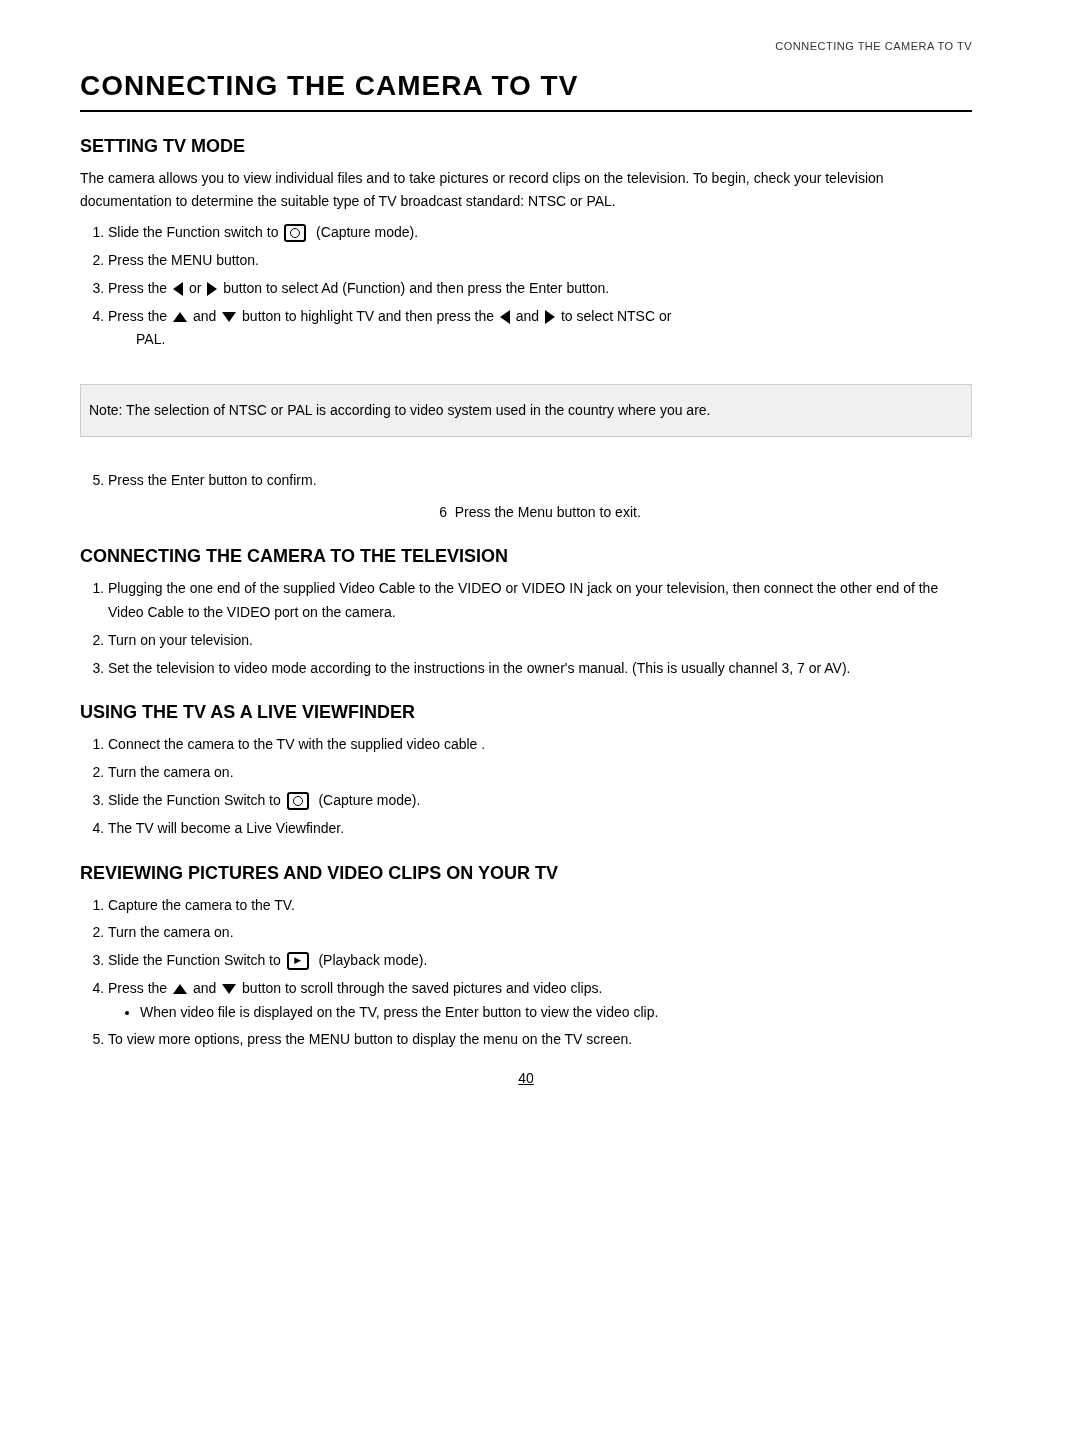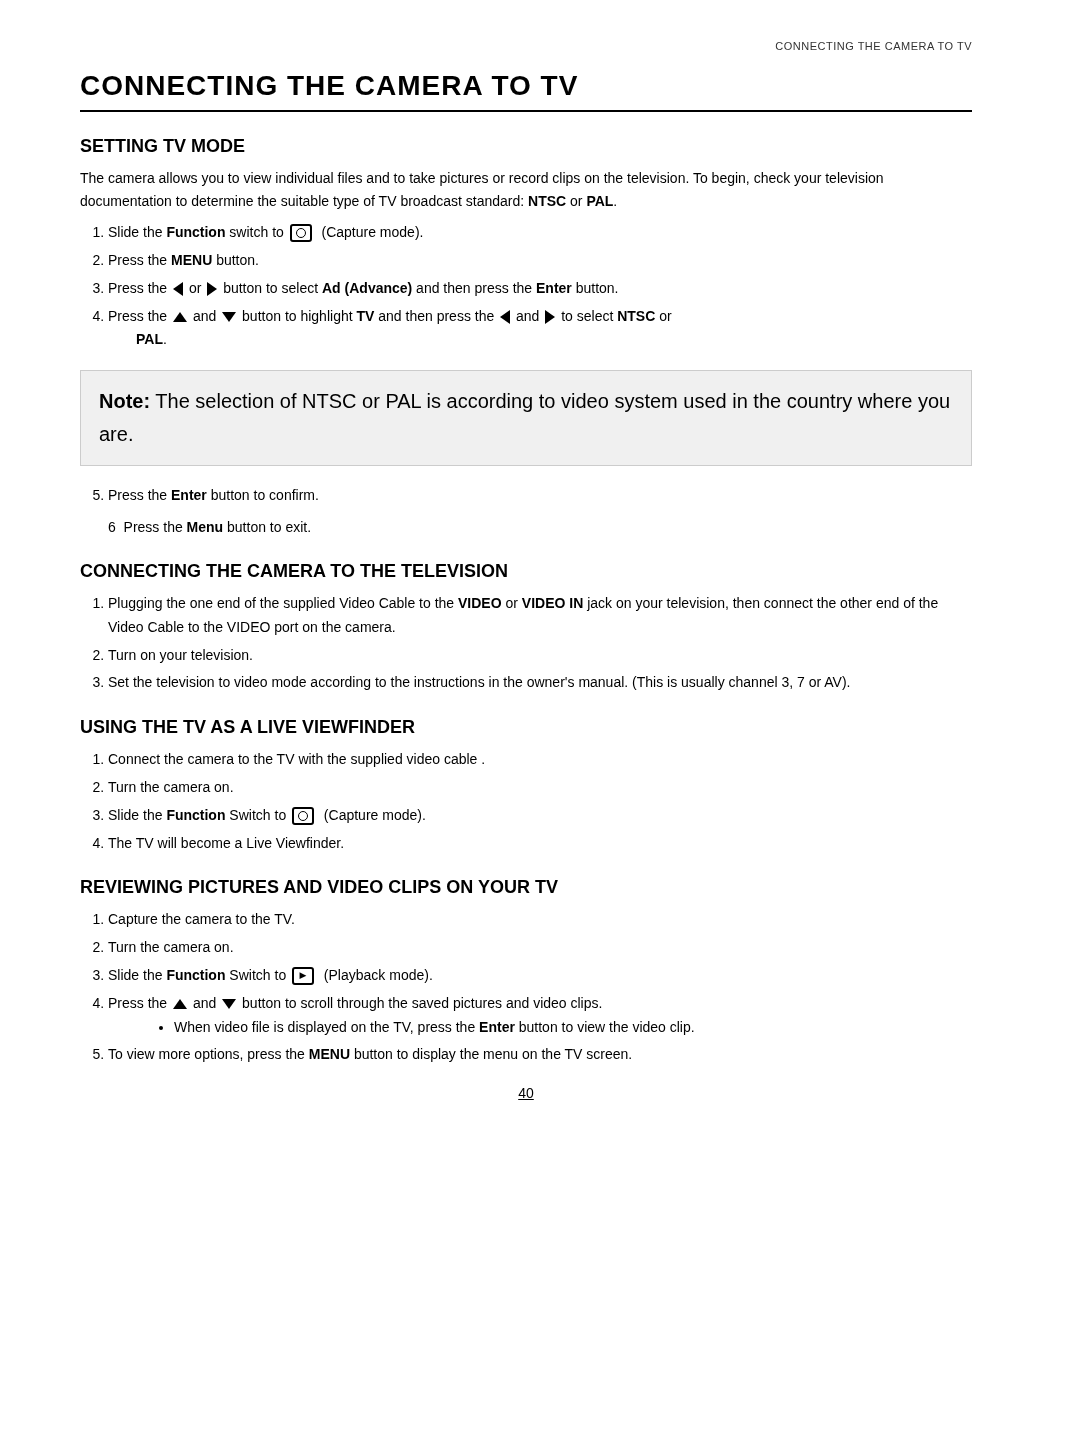--- a/index.html
+++ b/index.html
@@ -55,50 +55,50 @@
 
     .body-text {
       font-size: 14px;
       line-height: 1.65;
       margin-bottom: 8px;
     }
 
     .note-box {
       background: #f0f0f0;
       border: 1px solid #ccc;
-      padding: 14px 18px;
-      margin: 18px 0;
-      font-size: 20px;
+      padding: 14px 8px;
+      margin: 32px 0;
+      font-size: 14px;
       line-height: 1.65;
     }
 
     ol {
       margin-left: 28px;
       margin-bottom: 8px;
     }
 
     ol li {
       font-size: 14px;
       line-height: 1.7;
       margin-bottom: 4px;
     }
 
     ul {
-      margin-left: 66px;
+      margin-left: 32px;
       margin-bottom: 4px;
       list-style-type: disc;
     }
 
     ul li {
       font-size: 14px;
       line-height: 1.65;
     }
 
     .bold {
-      font-weight: bold;
+      font-weight: normal;
     }
 
     .icon-capture {
       display: inline-block;
       width: 22px;
       height: 18px;
       border: 2px solid #000;
       border-radius: 3px;
       position: relative;
       vertical-align: middle;
@@ -217,21 +217,21 @@
         Slide the <span class="bold">Function</span> switch to
         <span class="icon-capture"></span>
         &nbsp;(Capture mode).
       </li>
       <li>
         Press the <span class="bold">MENU</span> button.
       </li>
       <li>
         Press the <span class="arrow-left"></span> or
         <span class="arrow-right"></span>
-        button to select <span class="bold">Ad (Advance)</span> and then press the <span class="bold">Enter</span> button.
+        button to select <span class="bold">Ad (Function)</span> and then press the <span class="bold">Enter</span> button.
       </li>
       <li>
         Press the <span class="arrow-up"></span> and
         <span class="arrow-down"></span>
         button to highlight <span class="bold">TV</span> and then press the
         <span class="arrow-left"></span> and
         <span class="arrow-right"></span>
         to select <span class="bold">NTSC</span> or<br>
         <span class="indent-line bold">PAL</span>.
       </li>
@@ -239,21 +239,21 @@
 
     <div class="note-box">
       <span><span class="bold">Note:</span> The selection of NTSC or PAL is according to video system used in the country where you are.</span>
     </div>
 
     <ol start="5">
       <li>
         Press the <span class="bold">Enter</span> button to confirm.
       </li>
     </ol>
-    <p class="body-text" style="margin-left:28px;">
+    <p class="body-text" style="margin-left:28px;text-align:center;">
       6&nbsp;&nbsp;Press the <span class="bold">Menu</span> button to exit.
     </p>
   </div>
 
   <div>
     <div class="section-title">CONNECTING THE CAMERA TO THE TELEVISION</div>
     <ol>
       <li>
         Plugging the one end of the supplied Video Cable to the <span class="bold">VIDEO</span> or <span class="bold">VIDEO IN</span> jack on your television, then connect the other end of the Video Cable to the VIDEO port on the camera.
       </li>

